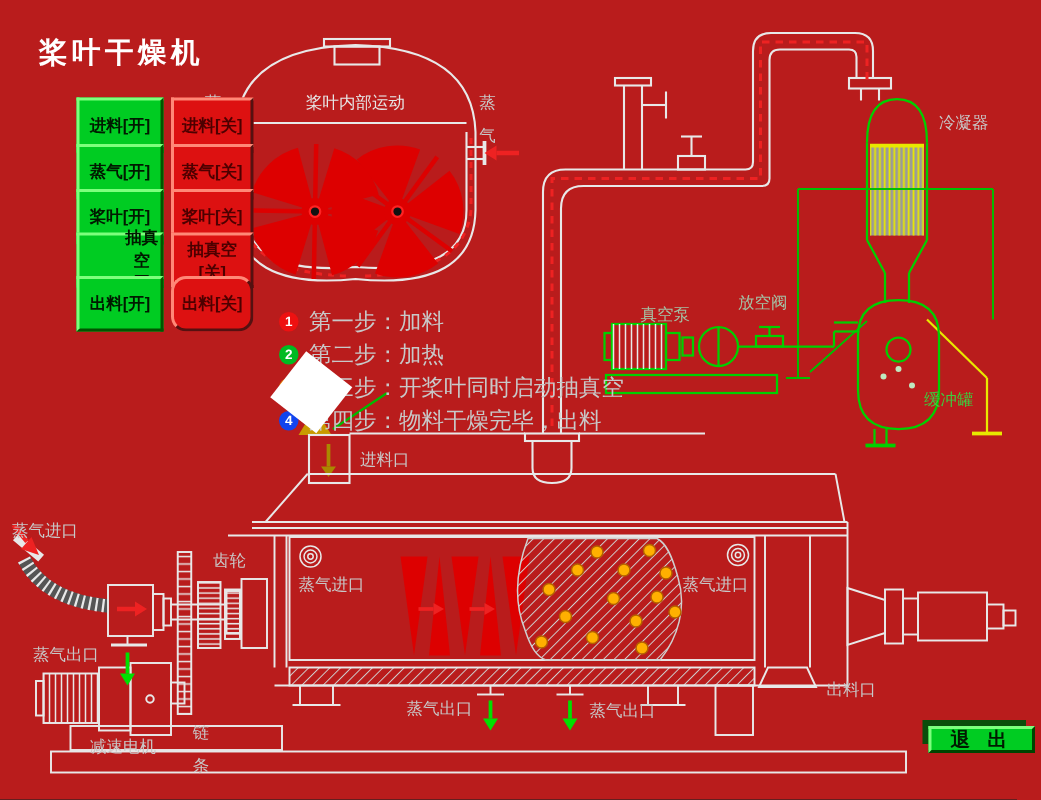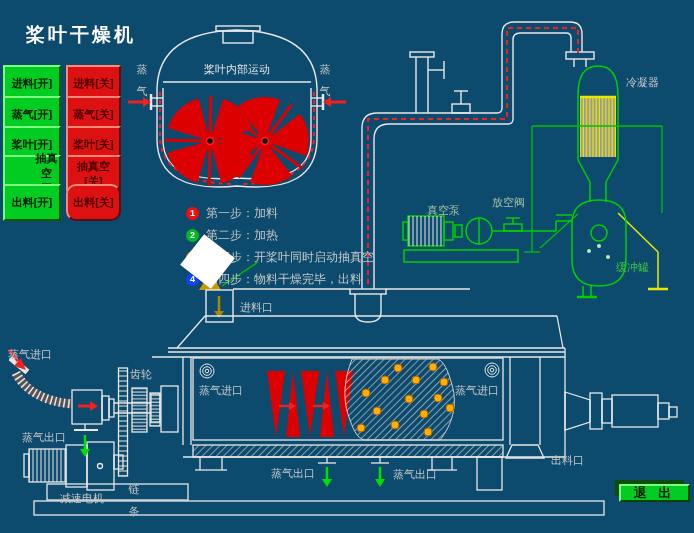--- a/index.html
+++ b/index.html
@@ -1,40 +1,40 @@
 <!DOCTYPE html>
 <html><head>
 <meta charset="utf-8">
 <style>
   html,body{margin:0;padding:0;background:#222;}
-  #screen{position:relative;width:694px;height:533px;background:#0c4a6e;overflow:hidden;
+  #screen{position:relative;width:694px;height:533px;background:#b91c1c;overflow:hidden;
           font-family:"Liberation Sans","DejaVu Sans",sans-serif;}
   svg{position:absolute;left:0;top:0;z-index:1;}
   .lbl{position:absolute;color:#c8c8c8;font-size:11px;line-height:22px;white-space:nowrap;z-index:3;}
   .lbl.white{color:#e6e6e6;}
   .lbl.green{color:#3ecc3e;}
   .lbl.dimgreen{color:#a4c0a4;}
   .lbl.vert{width:14px;white-space:normal;word-break:break-all;text-align:center;font-size:11px;}
   #title{position:absolute;left:26px;top:22px;color:#ffffff;font-size:19px;font-weight:bold;
          letter-spacing:3px;z-index:3;}
   .btn{position:absolute;height:37px;font-size:11px;font-weight:bold;z-index:6;
        display:flex;align-items:center;justify-content:center;cursor:default;
-       border:2px solid;padding:0;}
+       border:2px solid;padding:0;margin-left:48px;}
   .btn.open{left:3px;width:58px;background:#00cc22;color:#001a00;
             border-color:#7dff7d #005500 #005500 #7dff7d;}
   .btn.close{left:66px;width:55px;background:#dd1111;color:#4d0000;
              border-color:#ff8877 #551111 #551111 #ff8877;}
   #exit-btn{position:absolute;left:619px;top:484px;width:71px;height:18px;background:#00cc22;
             color:#001a00;font-size:13px;font-weight:bold;letter-spacing:4px;z-index:6;
             border:2px solid;border-color:#7dff7d #004400 #004400 #7dff7d;
             box-shadow:-5px -5px 0 -1px #0b4d0b;display:flex;align-items:center;justify-content:center;}
   .step{position:absolute;left:186px;z-index:2;display:flex;align-items:center;}
   .step .dot{width:13px;height:13px;border-radius:50%;color:#fff;font-size:9px;font-weight:bold;
              text-align:center;line-height:13px;margin-right:7px;}
-  .step .txt{color:#c8c8c8;font-size:12px;white-space:nowrap;}
+  .step .txt{color:#c8c8c8;font-size:15px;white-space:nowrap;}
   #bag{position:absolute;left:188px;top:242px;width:39px;height:39px;background:#ffffff;
        transform:rotate(38deg);z-index:5;}
 </style>
 </head>
 <body>
 
 <div id="screen">
 
 <svg width="694" height="533" viewBox="0 0 694 533">
   <defs>
@@ -330,21 +330,21 @@
 <div class="lbl white" style="left:204px;top:58px;">桨叶内部运动</div>
 <div class="lbl vert" style="left:135px;top:58px;">蒸气</div>
 <div class="lbl vert" style="left:318px;top:58px;">蒸气</div>
 <div class="lbl" style="left:626px;top:71px;">冷凝器</div>
 <div class="lbl dimgreen" style="left:427px;top:199px;">真空泵</div>
 <div class="lbl dimgreen" style="left:492px;top:191px;">放空阀</div>
 <div class="lbl green" style="left:616px;top:256px;">缓冲罐</div>
 <div class="lbl" style="left:240px;top:296px;">进料口</div>
 <div class="lbl" style="left:8px;top:343px;">蒸气进口</div>
 <div class="lbl" style="left:22px;top:426px;">蒸气出口</div>
-<div class="lbl" style="left:130px;top:363px;">齿轮</div>
+<div class="lbl" style="left:142px;top:363px;">齿轮</div>
 <div class="lbl vert" style="left:127px;top:454px;margin-top:24px;">链条</div>
 <div class="lbl" style="left:60px;top:487px;">减速电机</div>
 <div class="lbl" style="left:199px;top:379px;">蒸气进口</div>
 <div class="lbl" style="left:455px;top:379px;">蒸气进口</div>
 <div class="lbl" style="left:271px;top:462px;">蒸气出口</div>
 <div class="lbl" style="left:393px;top:463px;">蒸气出口</div>
 <div class="lbl" style="left:551px;top:449px;">出料口</div>
 
 <div class="step" style="top:205px;">
   <span class="dot" style="background: rgb(238, 17, 17);">1</span>

